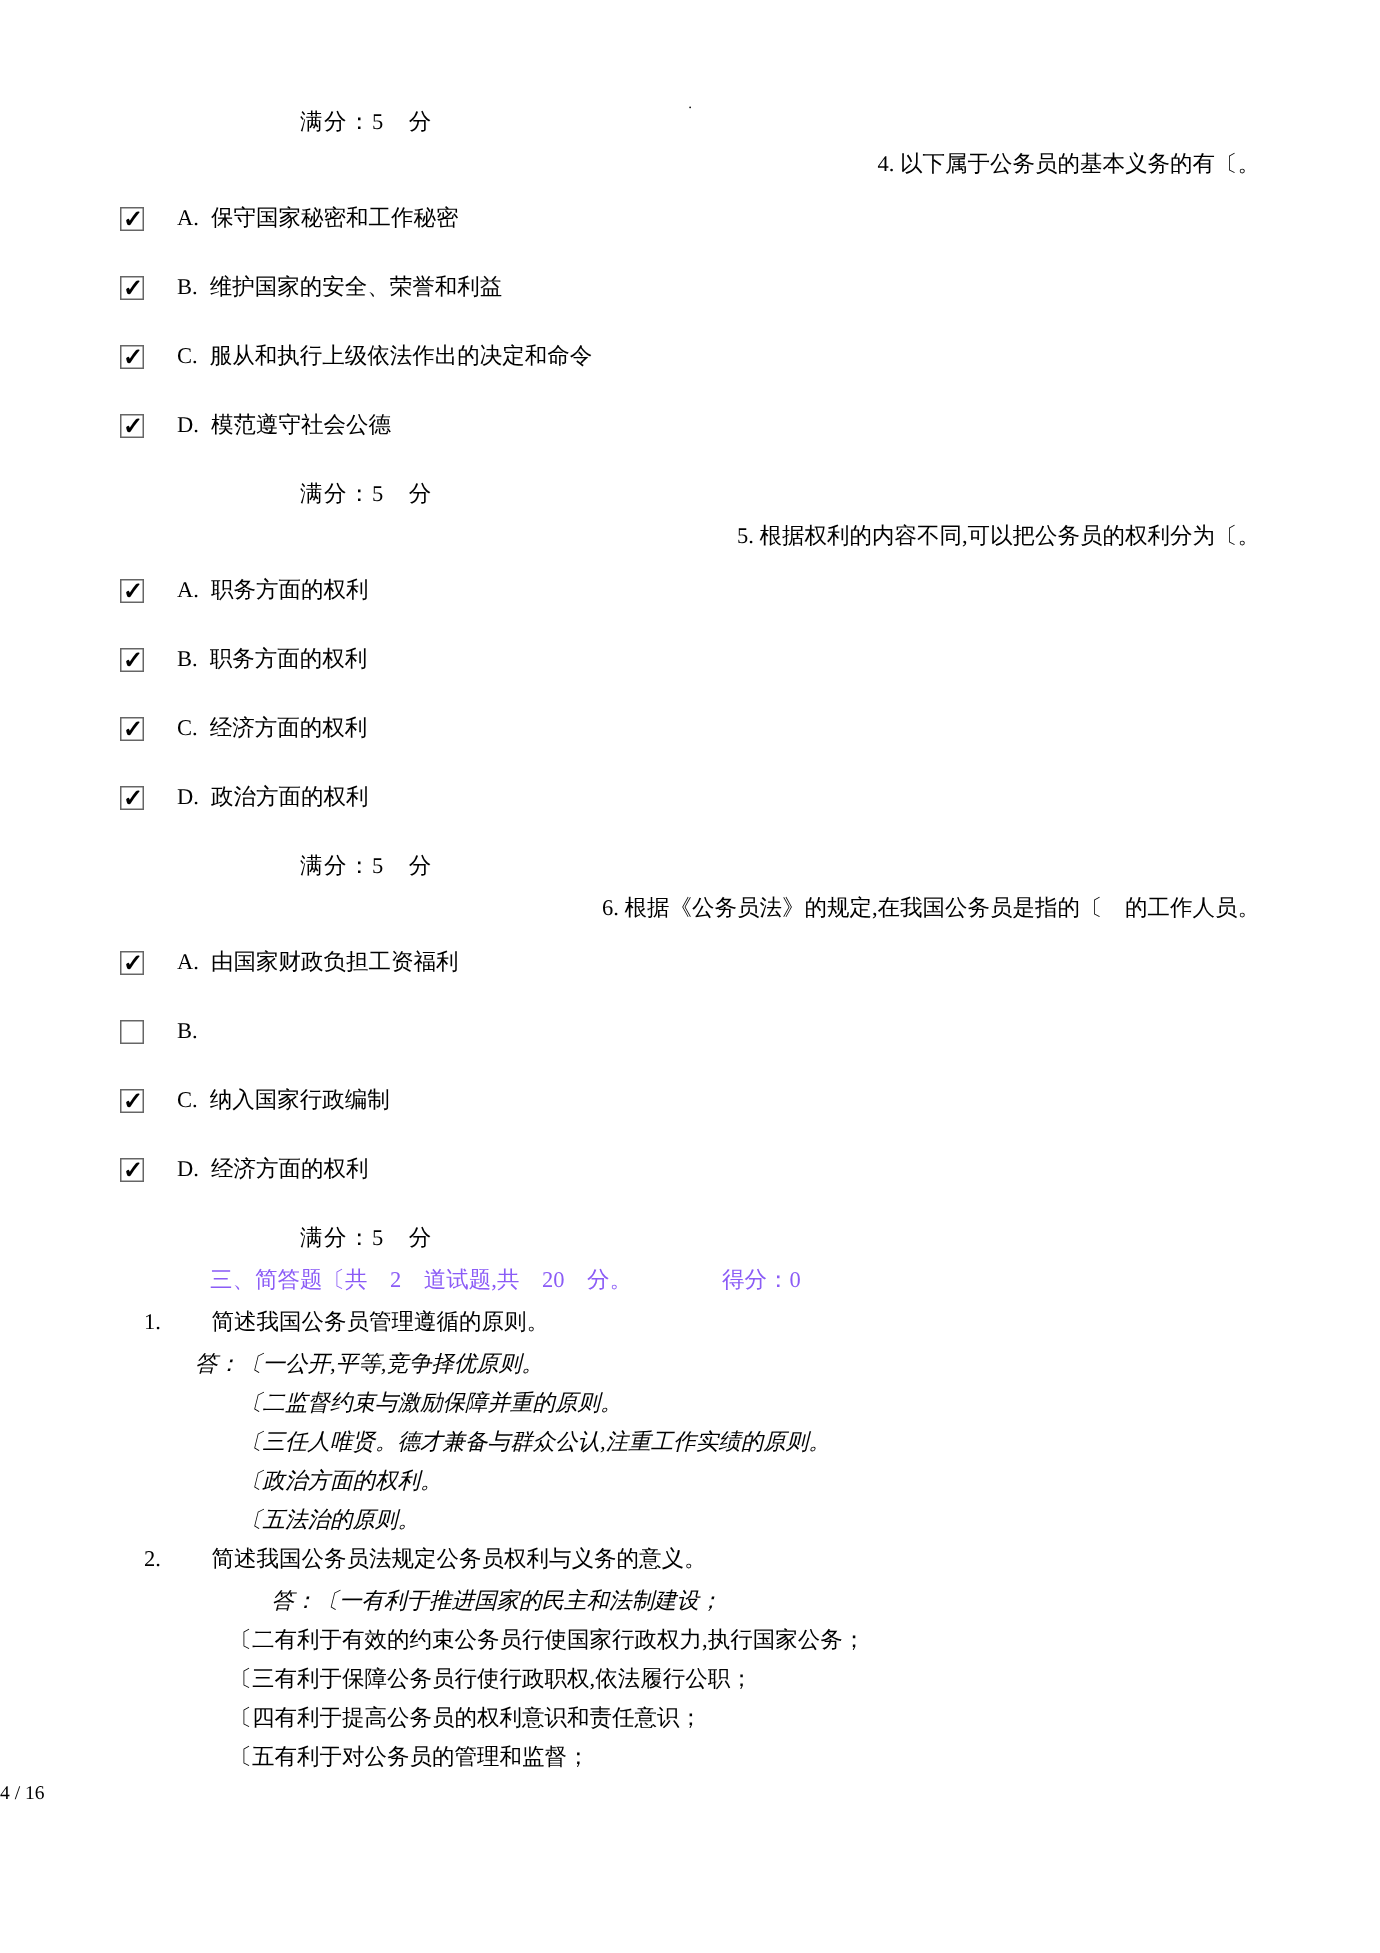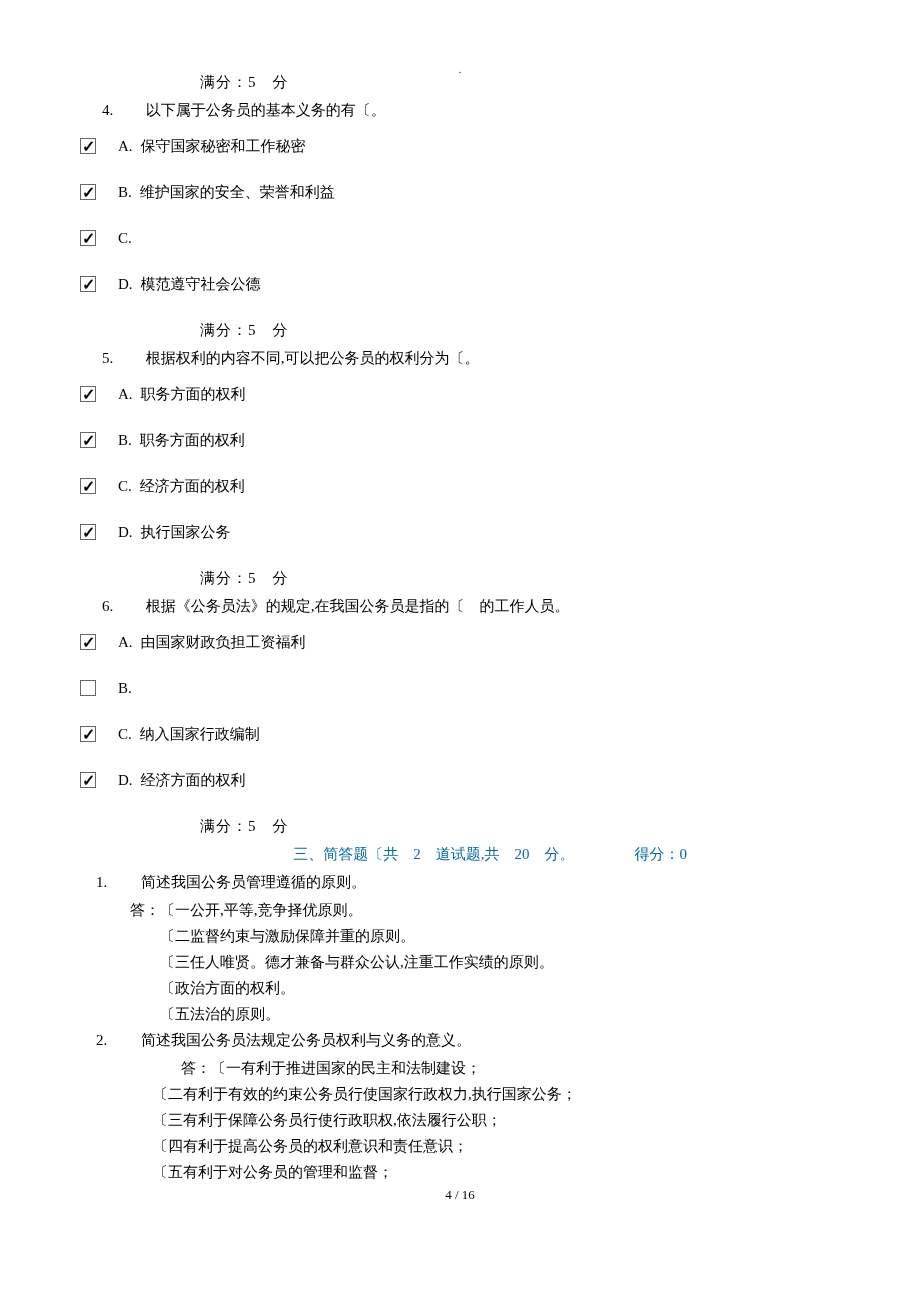--- a/index.html
+++ b/index.html
@@ -18,20 +18,21 @@
       position: relative;
     }
     .score-line {
       margin-left: 120px;
       margin-bottom: 4px;
       letter-spacing: 1px;
     }
     .question-line {
       margin-left: 22px;
       margin-bottom: 12px;
+      text-align: right;
     }
     .q-num {
       display: inline-block;
       width: 40px;
     }
     .option-row {
       display: flex;
       align-items: center;
       margin-bottom: 22px;
       margin-left: 0;
@@ -52,43 +53,42 @@
       top: -5px;
       font-size: 16px;
       font-weight: bold;
       color: #000;
     }
     .option-letter {
       margin-right: 8px;
     }
     .section-title {
       margin-left: 60px;
-      color: #0369a1;
+      color: #8b5cf6;
       margin-bottom: 4px;
       margin-top: 4px;
-      text-align: center;
     }
     .answer-q {
       margin-left: 16px;
       margin-bottom: 4px;
     }
     .answer-line {
       margin-left: 50px;
       margin-bottom: 2px;
+      font-style: italic;
     }
     .answer-line-indent {
       margin-left: 73px;
       margin-bottom: 2px;
     }
     .page-num {
       position: absolute;
       bottom: 20px;
       left: 0;
       right: 0;
-      text-align: center;
       font-size: 13px;
     }
     .top-dot {
       text-align: center;
       font-size: 10px;
       position: absolute;
       top: 62px;
       left: 0;
       right: 0;
     }
@@ -109,20 +109,21 @@
   <span>保守国家秘密和工作秘密</span>
 </div>
 <div class="option-row">
   <div class="checkbox-wrap checked"></div>
   <span class="option-letter">B.</span>
   <span>维护国家的安全、荣誉和利益</span>
 </div>
 <div class="option-row">
   <div class="checkbox-wrap checked"></div>
   <span class="option-letter">C.</span>
+  <span>服从和执行上级依法作出的决定和命令</span>
 </div>
 <div class="option-row">
   <div class="checkbox-wrap checked"></div>
   <span class="option-letter">D.</span>
   <span>模范遵守社会公德</span>
 </div>
 
 <div class="score-line">满分：5　分</div>
 <div class="question-line">
   <span class="q-num">5.</span>
@@ -139,21 +140,21 @@
   <span>职务方面的权利</span>
 </div>
 <div class="option-row">
   <div class="checkbox-wrap checked"></div>
   <span class="option-letter">C.</span>
   <span>经济方面的权利</span>
 </div>
 <div class="option-row">
   <div class="checkbox-wrap checked"></div>
   <span class="option-letter">D.</span>
-  <span>执行国家公务</span>
+  <span>政治方面的权利</span>
 </div>
 
 <div class="score-line">满分：5　分</div>
 <div class="question-line">
   <span class="q-num">6.</span>
   <span>根据《公务员法》的规定,在我国公务员是指的〔　的工作人员。</span>
 </div>
 <div class="option-row">
   <div class="checkbox-wrap checked"></div>
   <span class="option-letter">A.</span>

